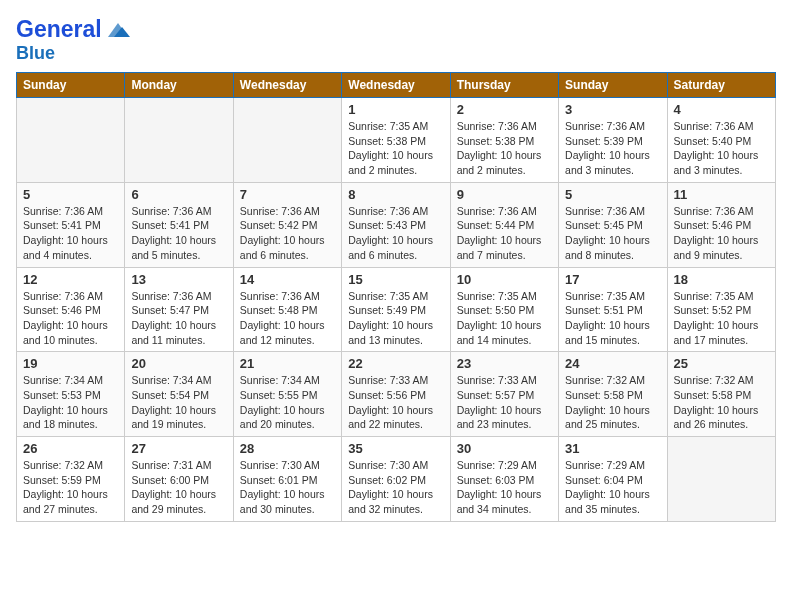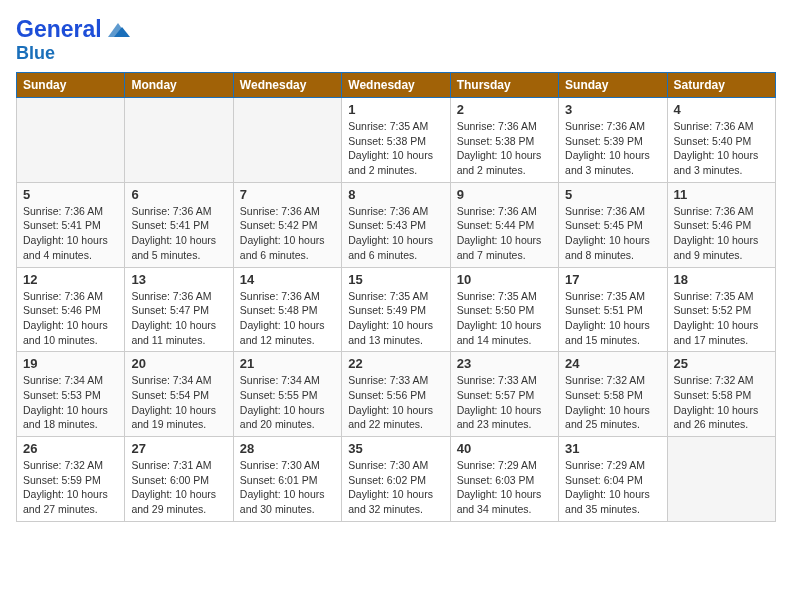--- a/index.html
+++ b/index.html
@@ -184,20 +184,20 @@
       </tr>
       <tr>
         <td><span class="day-num">26</span>
         <span class="day-info">Sunrise: 7:32 AM<br>Sunset: 5:59 PM<br>Daylight: 10 hours and 27 minutes.</span></td>
         <td><span class="day-num">27</span>
         <span class="day-info">Sunrise: 7:31 AM<br>Sunset: 6:00 PM<br>Daylight: 10 hours and 29 minutes.</span></td>
         <td><span class="day-num">28</span>
         <span class="day-info">Sunrise: 7:30 AM<br>Sunset: 6:01 PM<br>Daylight: 10 hours and 30 minutes.</span></td>
         <td><span class="day-num">35</span>
         <span class="day-info">Sunrise: 7:30 AM<br>Sunset: 6:02 PM<br>Daylight: 10 hours and 32 minutes.</span></td>
-        <td><span class="day-num">40</span>
+        <td><span class="day-num">30</span>
         <span class="day-info">Sunrise: 7:29 AM<br>Sunset: 6:03 PM<br>Daylight: 10 hours and 34 minutes.</span></td>
         <td><span class="day-num">31</span>
         <span class="day-info">Sunrise: 7:29 AM<br>Sunset: 6:04 PM<br>Daylight: 10 hours and 35 minutes.</span></td>
         <td class="empty"></td>
       </tr>
     </tbody>
 </table>
 
 </body></html>

